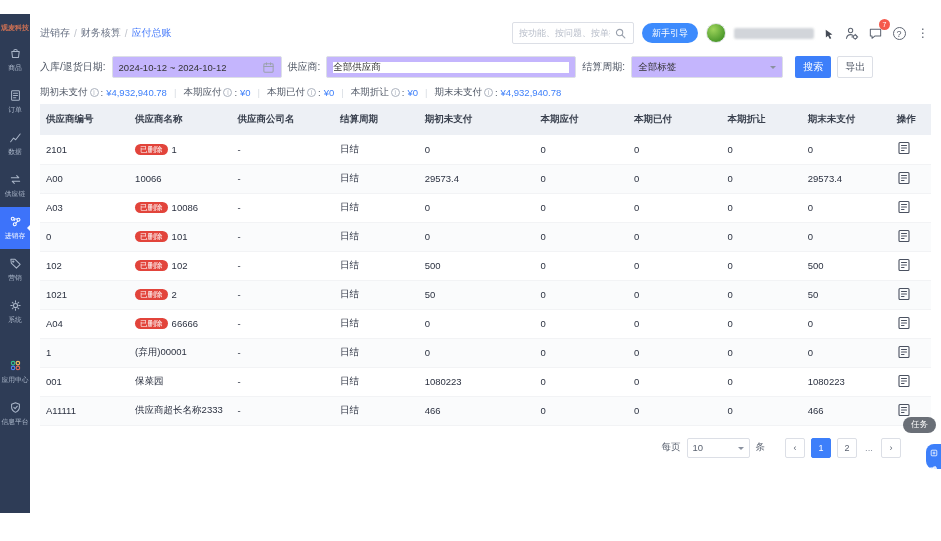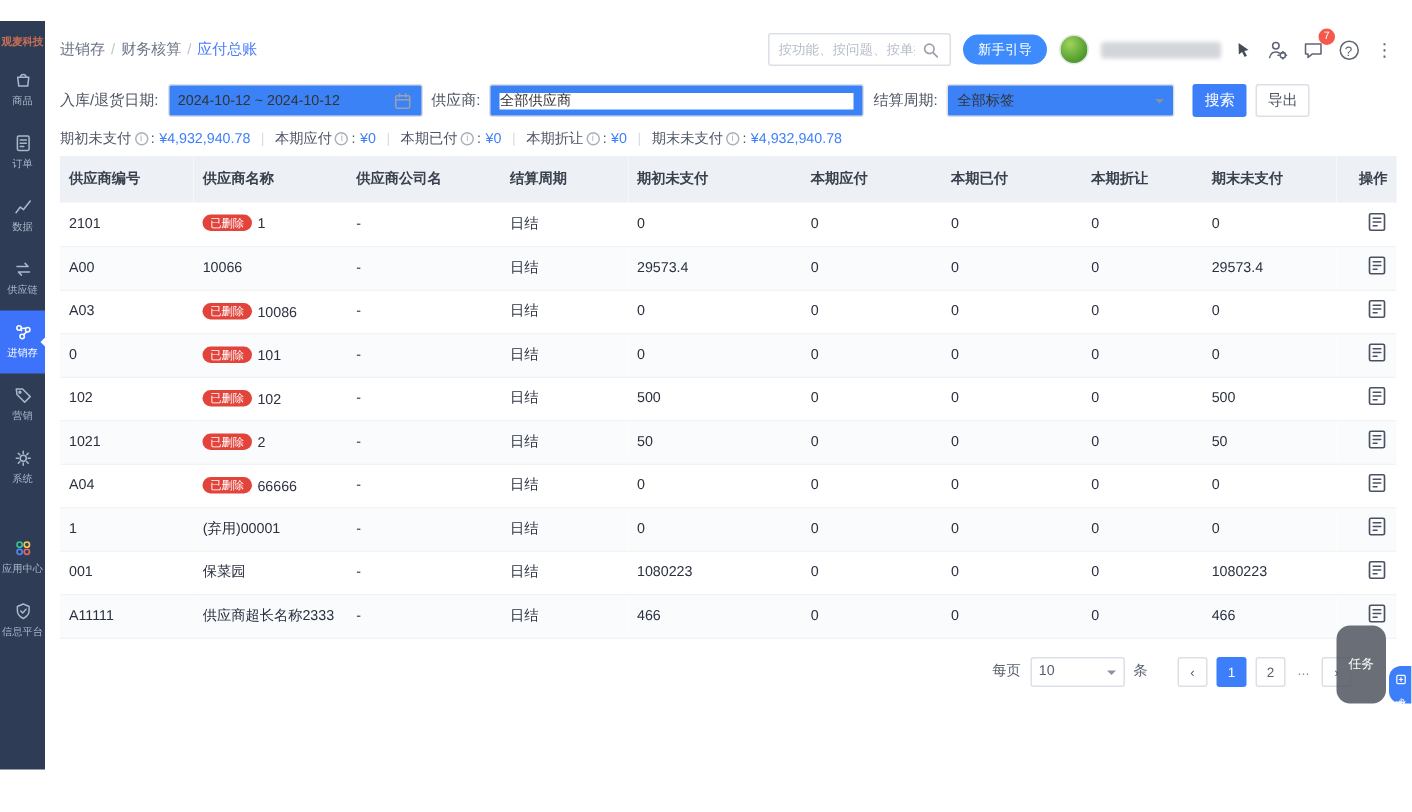--- a/index.html
+++ b/index.html
@@ -41,21 +41,21 @@
   .cursoricon svg{width:100%;height:100%}
   .top-action{width:16px;height:16px;color:#5f6673;position:relative;cursor:pointer;display:flex;align-items:center;justify-content:center}
   .top-action svg{width:15px;height:15px}
   .msg-badge{position:absolute;top:-6px;right:-7px;min-width:11px;height:11px;background:#f5594c;color:#fff;border-radius:6px;font-size:7px;line-height:11px;text-align:center;padding:0 2px}
   .help-circle{width:13px;height:13px;border:1px solid #5f6673;border-radius:50%;font-size:9px;line-height:12px;text-align:center;color:#5f6673}
   .dots{font-size:12px;color:#5f6673;line-height:1}
 
   
   .filterbar{height:30px;display:flex;align-items:center;padding:0 10px;gap:6px;font-size:10px;color:#4d5563;white-space:nowrap}
   .f-lab{flex-shrink:0}
-  .f-input{height:22px;border:1px solid #dcdfe6;border-radius:2px;display:flex;align-items:center;padding:0 6px;font-size:9.5px;color:#333;background:#3b82f6;cursor:pointer}
+  .f-input{height:22px;border:1px solid #dcdfe6;border-radius:2px;display:flex;align-items:center;padding:0 6px;font-size:9.5px;color:#333;background:#c4b5fd;cursor:pointer}
   .f-date{width:170px;justify-content:space-between}
   .f-supplier{width:250px}
   .f-supplier input{border:0;outline:0;width:100%;font-size:9.5px;color:#333;font-family:inherit}
   .f-cycle{width:152px;justify-content:space-between}
   .caret{width:0;height:0;border:3.5px solid transparent;border-top-color:#8a919f;margin-top:4px}
   .btn-primary{min-width:36px;height:22px;background:#3d7ffa;color:#fff;border:0;border-radius:2px;font-size:10px;cursor:pointer;font-family:inherit;margin-left:6px}
   .btn-plain{min-width:36px;height:22px;background:#fff;color:#4d5563;border:1px solid #dcdfe6;border-radius:2px;font-size:10px;cursor:pointer;font-family:inherit}
 
   
   .hint{height:15px;line-height:15px;background:#fbeee6;color:#c2544a;font-size:7.5px;padding:0 10px;white-space:nowrap;overflow:hidden}
@@ -67,35 +67,35 @@
   .summary .val{color:#3d7ffa;margin-left:2px}
   .summary .sep{color:#d8dce3}
   .inf{display:inline-block;width:9px;height:9px;border:1px solid #aab1bd;border-radius:50%;font-size:6.5px;line-height:8px;text-align:center;color:#aab1bd;margin:0 1px;cursor:pointer}
 
   
   .table-wrap{padding:2px 10px 0}
   table{width:100%;border-collapse:collapse;table-layout:fixed;font-size:9.5px;color:#2b3140}
   thead th{background:#edf0f5;height:31px;font-weight:bold;color:#39404e;text-align:left;padding:0 6px;font-size:9.5px;overflow:hidden;white-space:nowrap}
   tbody td{height:29px;padding:0 6px;border-bottom:1px solid #f2f3f5;overflow:hidden;white-space:nowrap}
   tbody tr:nth-child(even){background:#fafbfc}
-  th.c-actions,td.c-actions{text-align:right}
+  th.c-actions,td.c-actions{text-align:left}
   .del-badge{display:inline-block;background:#e2443b;color:#fff;font-size:7.5px;line-height:11px;border-radius:7px;padding:0 5px;margin-right:4px;vertical-align:1px}
   .op-btn{display:inline-block;width:14px;height:14px;color:#4a5160;cursor:pointer}
   .op-btn svg{width:100%;height:100%;display:block}
 
   
   .pager{display:flex;align-items:center;justify-content:flex-end;gap:6px;padding:12px 40px 0 0;font-size:9.5px;color:#5a6270}
   .psel{width:63px;height:20px;border:1px solid #dcdfe6;border-radius:2px;display:flex;align-items:center;justify-content:space-between;padding:0 5px;background:#fff;cursor:pointer}
   .pgap{width:8px}
   .pbtn{min-width:20px;height:20px;border:1px solid #dcdfe6;border-radius:2px;background:#fff;display:flex;align-items:center;justify-content:center;font-size:9px;color:#5a6270;cursor:pointer}
   .pbtn.active{background:#3d7ffa;border-color:#3d7ffa;color:#fff}
   .pellip{color:#8a919f;padding:0 2px}
 
   
-  .task-pill{position:absolute;right:17px;top:403px;background:rgba(80,86,95,.85);color:#fff;font-size:8.5px;padding:20px 8px;border-radius:9px;cursor:pointer;z-index:5}
+  .task-pill{position:absolute;right:5px;top:403px;background:rgba(80,86,95,.85);color:#fff;font-size:8.5px;padding:2px 8px;border-radius:9px;cursor:pointer;z-index:5}
   .side-tab{position:absolute;right:0;top:430px;width:15px;background:#3d7ffa;color:#fff;border-radius:8px 0 0 8px;padding:5px 0 6px;display:flex;flex-direction:column;align-items:center;gap:2px;cursor:pointer;z-index:5}
   .side-tab svg{width:8px;height:8px}
   .side-tab .vtxt{writing-mode:vertical-rl;text-orientation:upright;font-size:8.5px;letter-spacing:1px;line-height:1}
 </style>
 </head>
 <body>
 
 <div class="app">
 
   <div class="sidebar">

